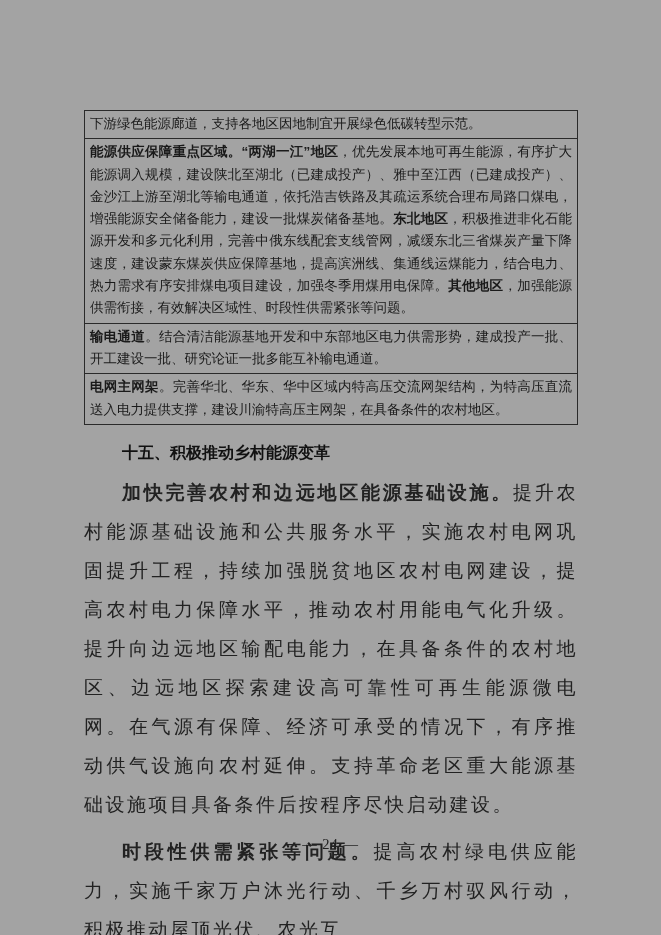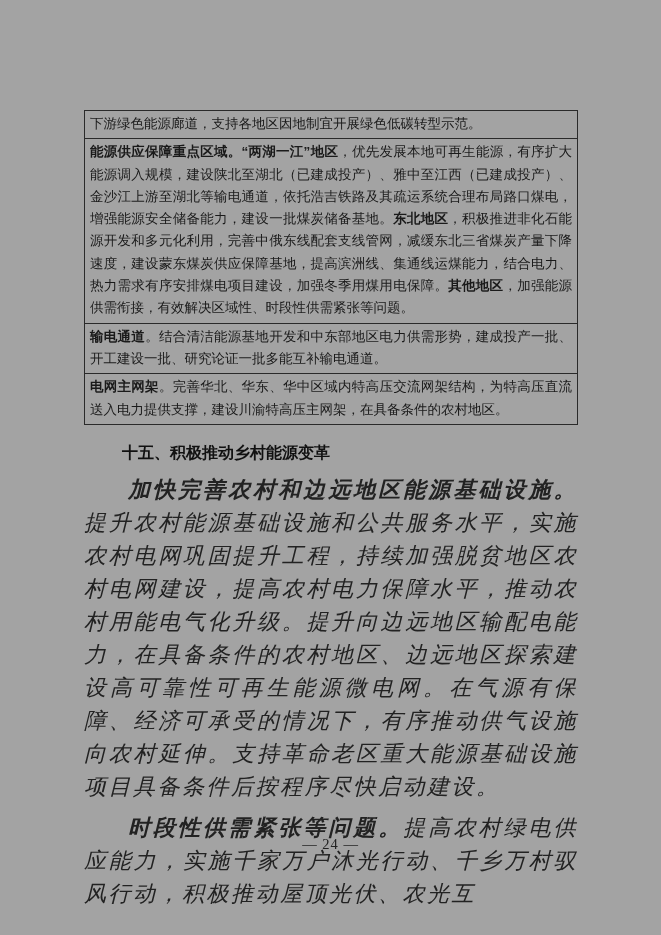--- a/index.html
+++ b/index.html
@@ -41,29 +41,28 @@
     margin: 16px 0 0 0;
     padding-left: 38px;
     font-family: "Liberation Sans", sans-serif;
     font-weight: 700;
     font-size: 16px;
     line-height: 24px;
     color: #111;
   }
   .body-para {
     margin: 8px 0 0 0;
-    font-size: 22px;
-    line-height: 33px;
+    font-size: 19px;
+    line-height: 39px;
     text-indent: 2em;
     text-align: justify;
     letter-spacing: 2.5px;
     word-break: break-all;
     font-family: "Liberation Serif", serif;
     color: #222;
-    font-style: italic;
   }
   .body-para .lead { font-weight: 700; }
   .page-number {
     position: absolute;
     left: 0;
     top: 836px;
     width: 100%;
     text-align: center;
     font-size: 14.5px;
     letter-spacing: 1px;

